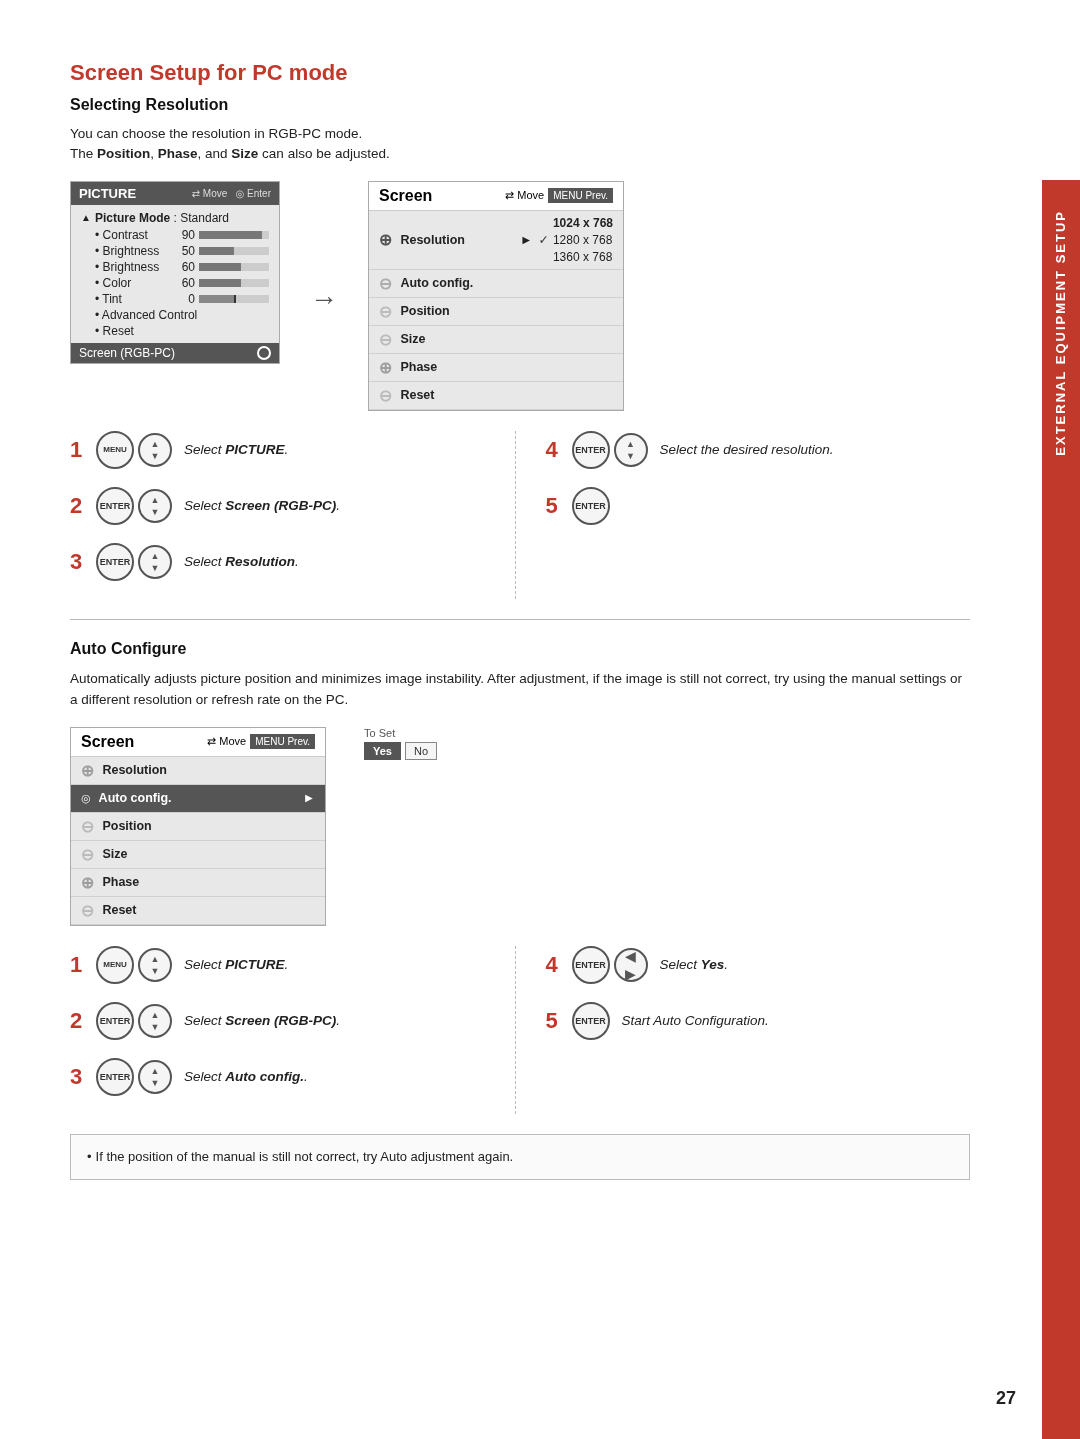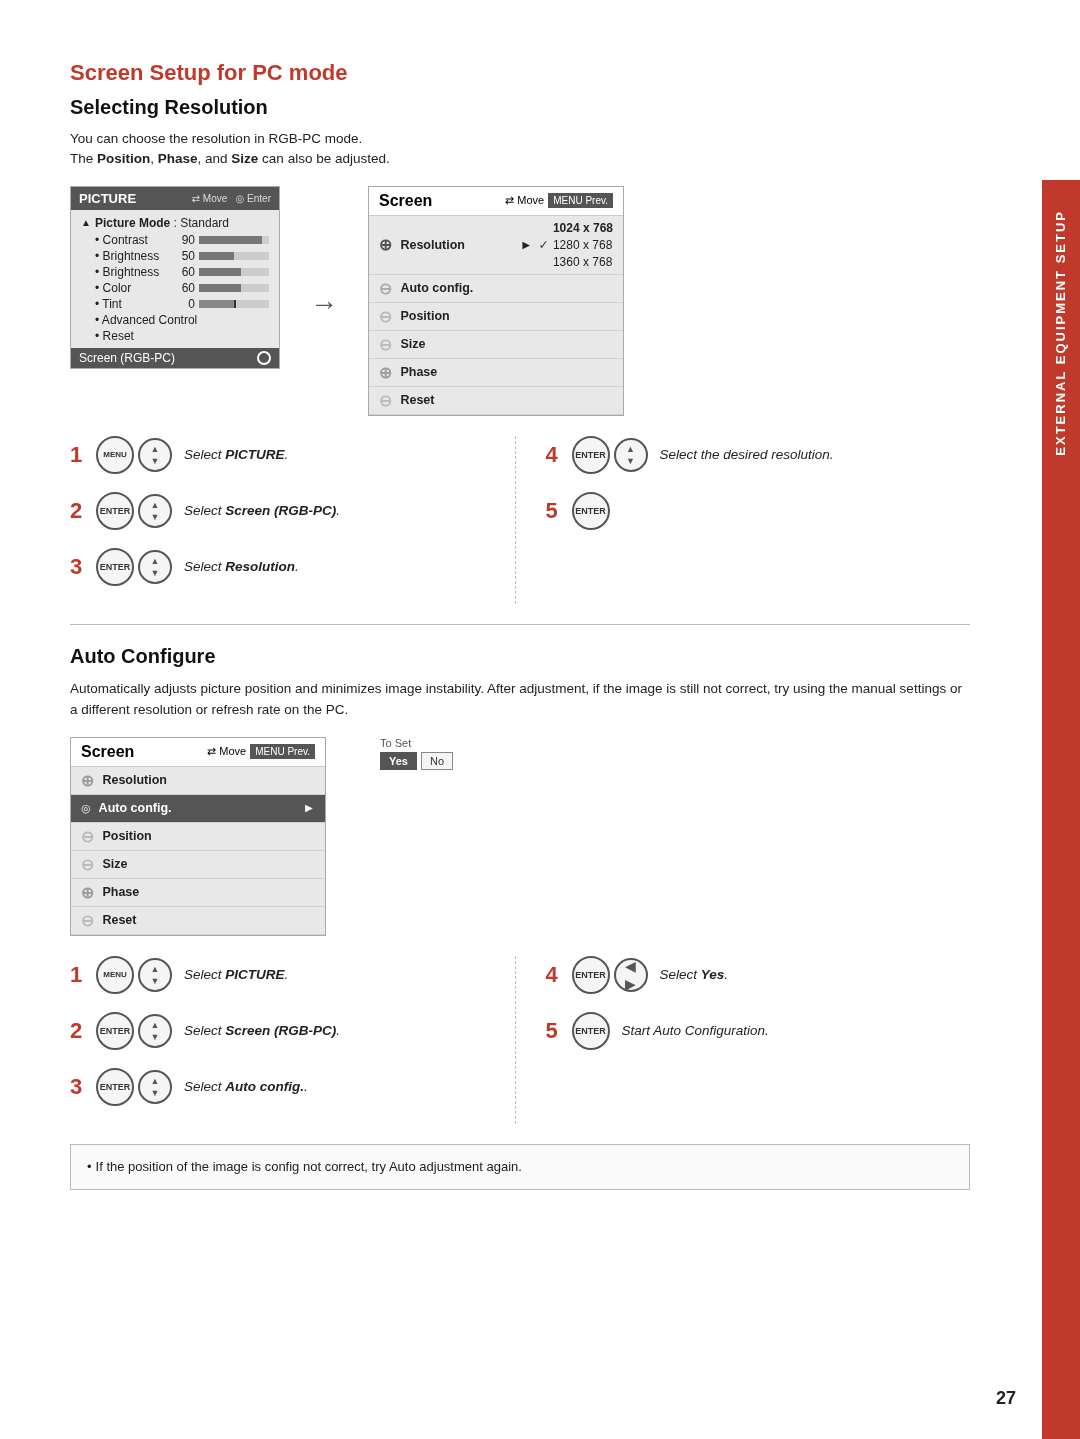--- a/index.html
+++ b/index.html
@@ -51,21 +51,21 @@
     }
 
     .section-title {
       color: #c0392b;
       font-size: 22px;
       font-weight: bold;
       margin-bottom: 10px;
     }
 
     .subsection-title {
-      font-size: 20px;
+      font-size: 16px;
       font-weight: bold;
       color: #111;
       margin-bottom: 10px;
     }
 
     .description-text {
       font-size: 13.5px;
       color: #222;
       margin-bottom: 16px;
       line-height: 1.5;
@@ -703,21 +703,21 @@
             <span class="plus-icon" style="opacity:0.5">⊕</span>
             <span class="row-label">Phase</span>
           </div>
           <div class="screen-row">
             <span class="minus-icon" style="opacity:0.3">⊖</span>
             <span class="row-label">Reset</span>
           </div>
         </div>
       </div>
 
-      <div style="display:flex; align-items:center; margin-left:16px;">
+      <div style="display:flex; align-items:center; ">
         <div class="to-set-box">
           <span class="to-set-label">To Set</span>
           <div class="yes-no-btns">
             <span class="yes-btn">Yes</span>
             <span class="no-btn">No</span>
           </div>
         </div>
       </div>
     </div>
 
@@ -778,21 +778,21 @@
           <span class="step-number">5</span>
           <div class="step-buttons">
             <div class="btn-circle">ENTER</div>
           </div>
           <span class="step-label">Start Auto Configuration.</span>
         </div>
       </div>
     </div>
 
     <div class="notes-box">
-      <p><span class="bullet-dot">•</span><span>If the position of the image is config not correct, try Auto adjustment again.</span></p>
+      <p><span class="bullet-dot">•</span><span>If the position of the manual is still not correct, try Auto adjustment again.</span></p>
     </div>
 
   </div>
 
   <div class="side-tab">
     <span class="side-tab-text">EXTERNAL EQUIPMENT SETUP</span>
   </div>
 </div>
 
 <div class="page-number">27</div>

